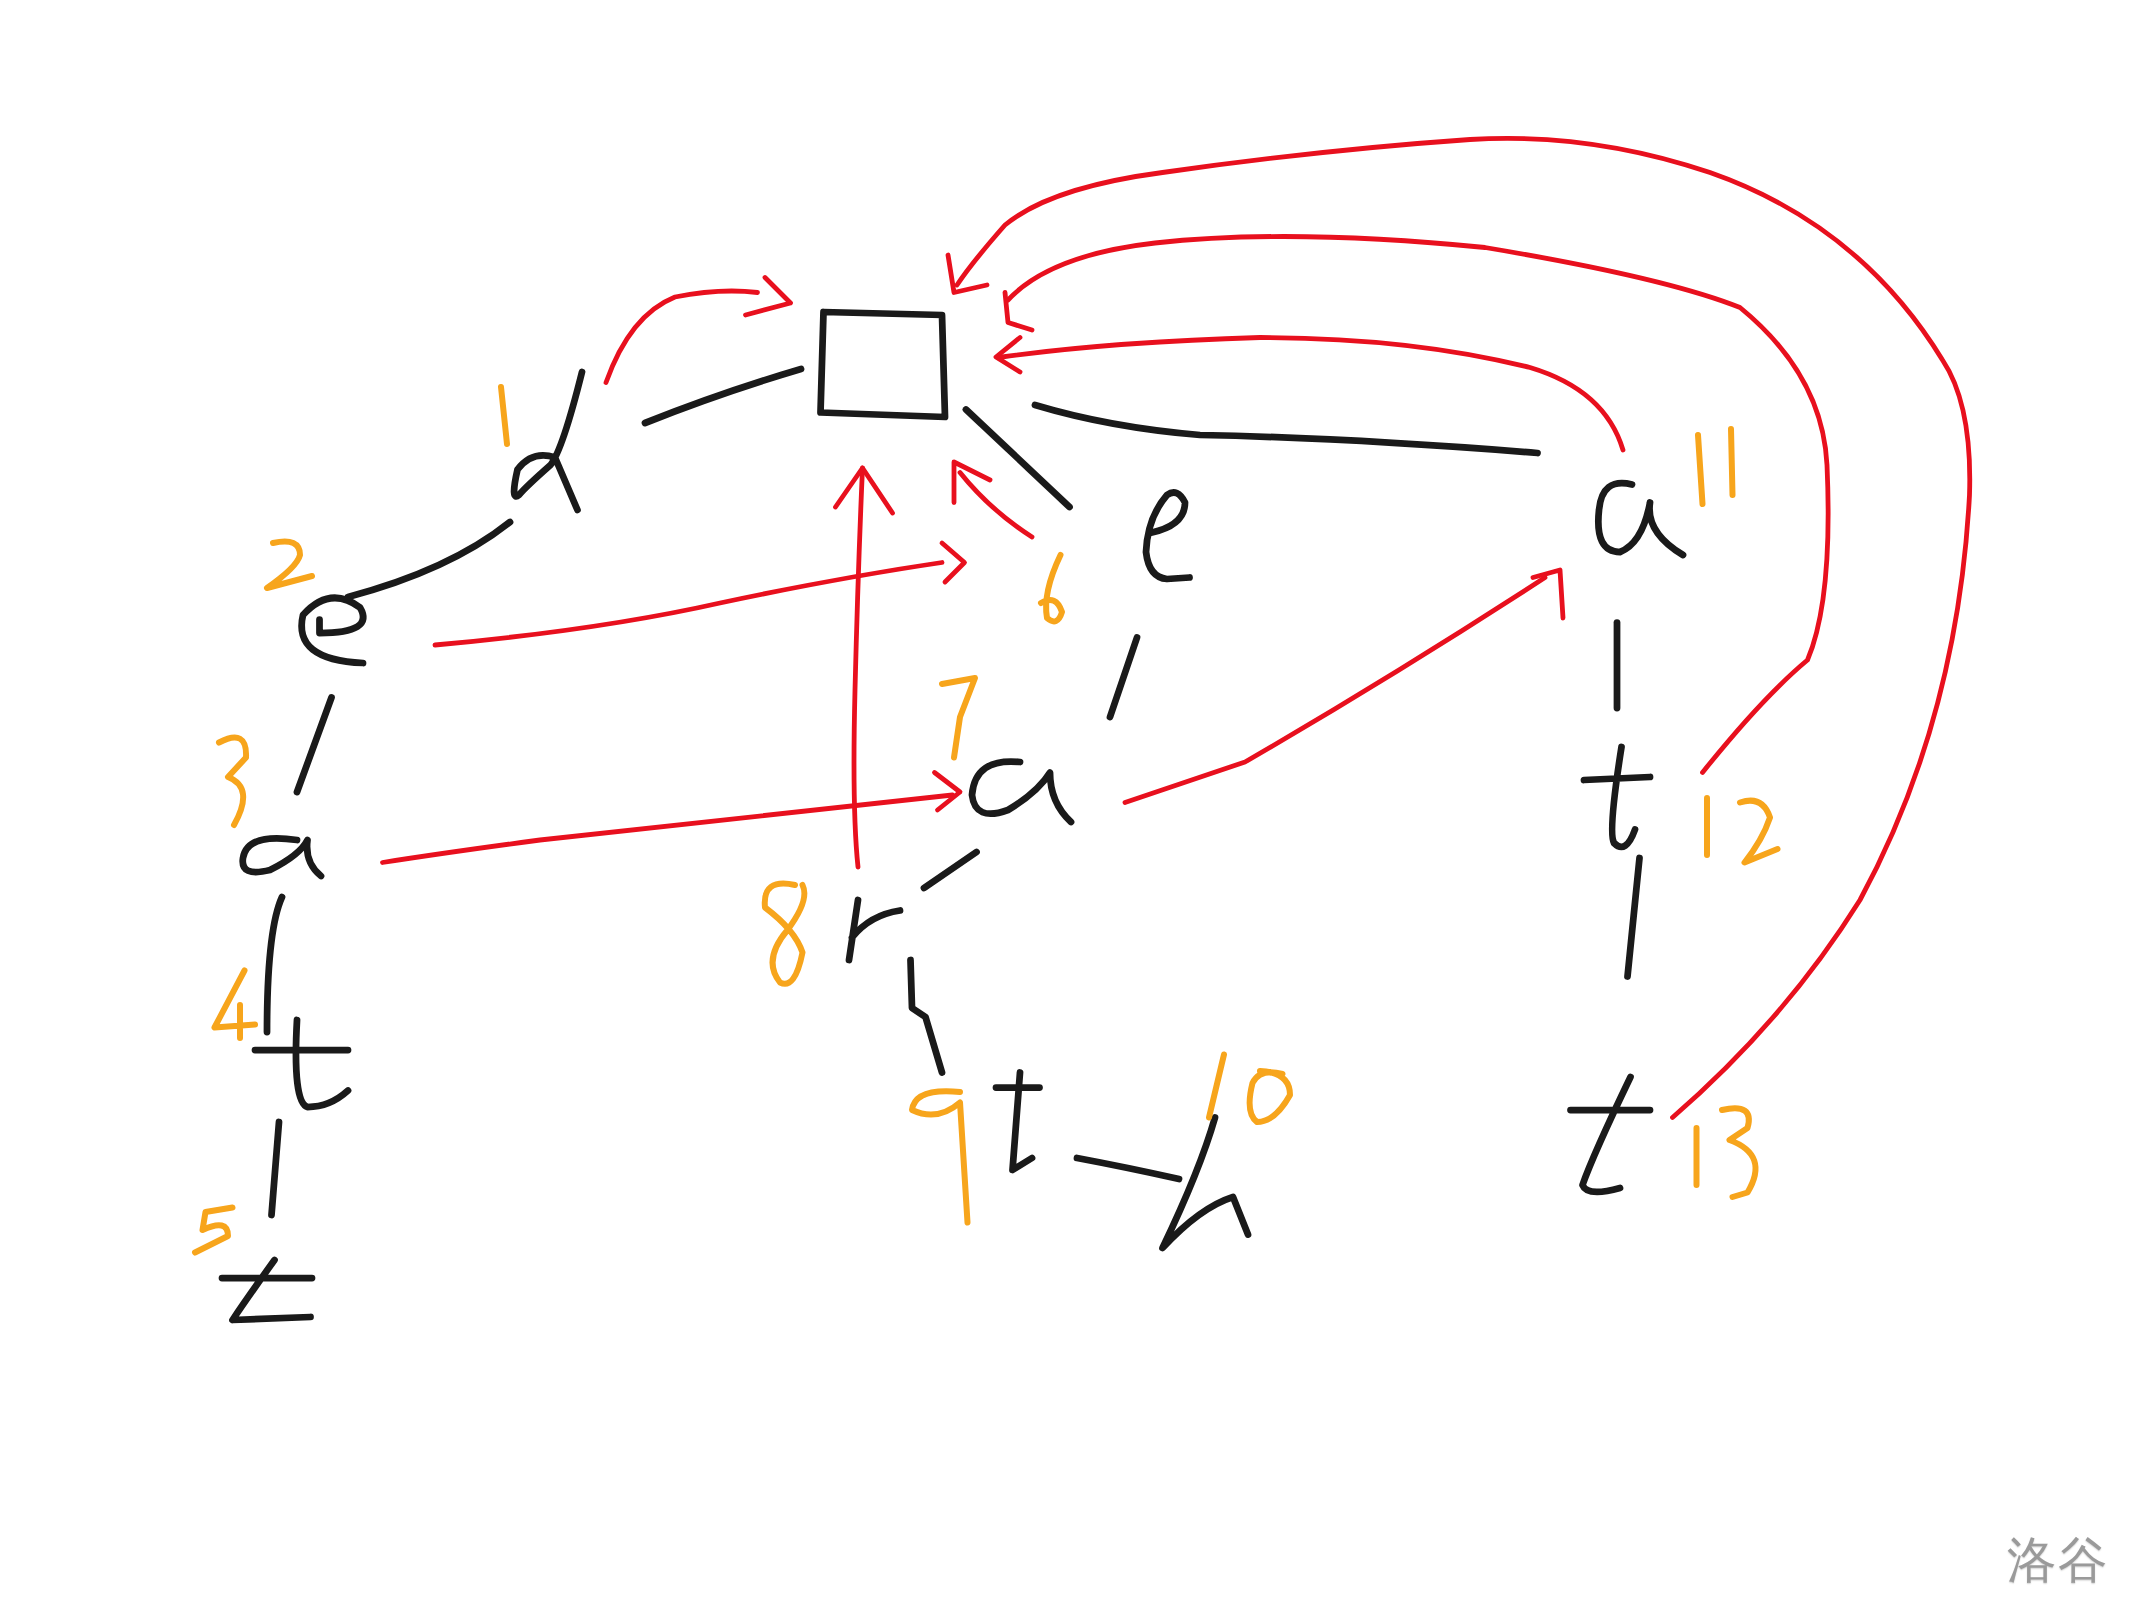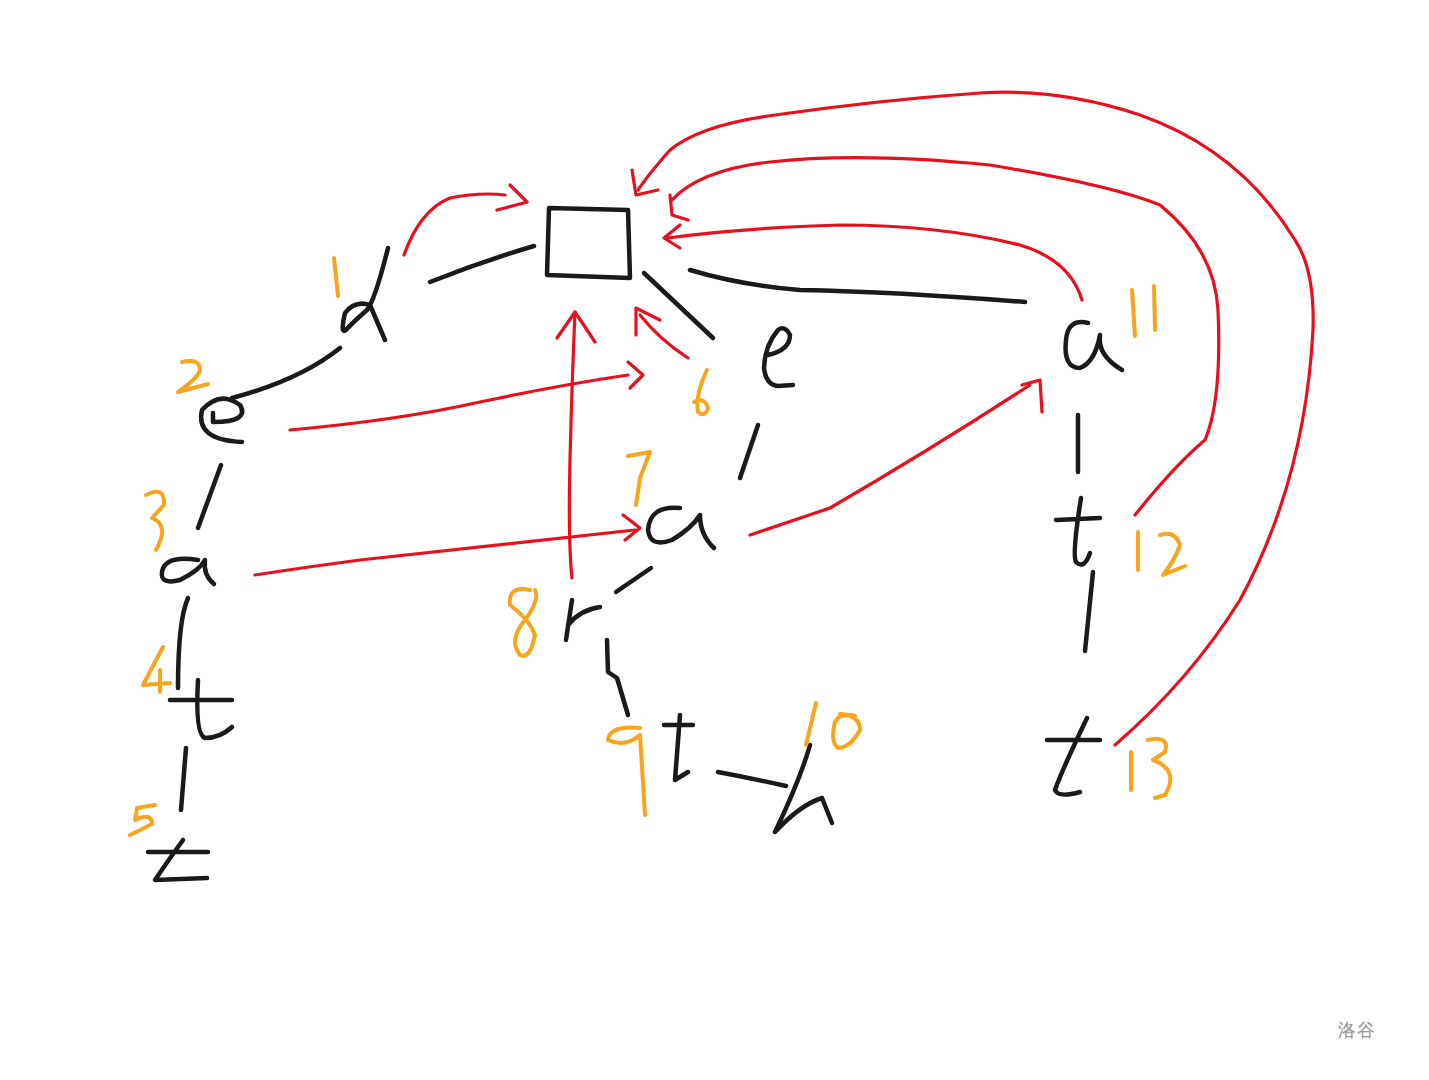--- a/index.html
+++ b/index.html
@@ -2,21 +2,21 @@
 <html><head>
   <meta charset="utf-8">
   <style>
     html, body { margin: 0; padding: 0; background: #ffffff; }
     body { width: 1429px; height: 1080px; position: relative; overflow: hidden; font-family: "DejaVu Sans", sans-serif; }
     svg { position: absolute; left: 0; top: 0; }
     .ink { fill: none; stroke-linecap: round; stroke-linejoin: round; }
     .black { stroke: #1a1a1a; stroke-width: 4.5; }
     .red { stroke: #e8101e; stroke-width: 3.2; }
     .orange { stroke: #f7a51c; stroke-width: 4; }
-    .watermark { position: absolute; left: 1338px; top: 1018px; font-size: 18px; color: #9a9a9a; letter-spacing: 1px; font-family: "DejaVu Sans", sans-serif; text-shadow: 0 1px 1px #cfcfcf; }
+    .watermark { position: absolute; left: 1338px; top: 1018px; font-size: 33px; color: #9a9a9a; letter-spacing: 1px; font-family: "DejaVu Sans", sans-serif; text-shadow: 0 1px 1px #cfcfcf; }
   </style>
 </head>
 <body>
 
 <svg width="1429" height="1080" viewBox="0 0 1429 1080">
 
   <path class="ink black" d="M549 208 L628 210 L630 278 L547 275 Z"></path>
 
   <g>
     <path class="ink black" d="M430 282 Q480 262 534 246"></path>

